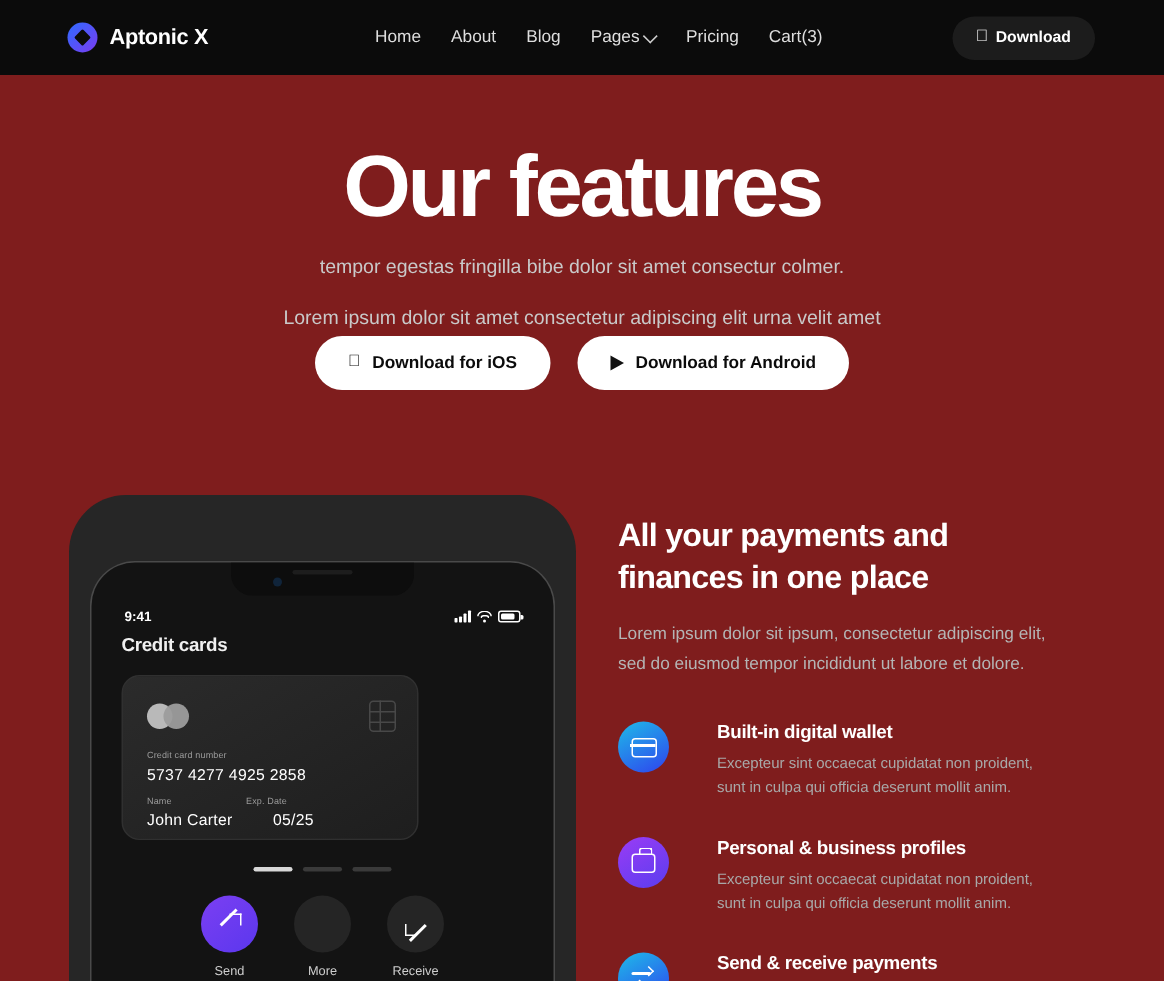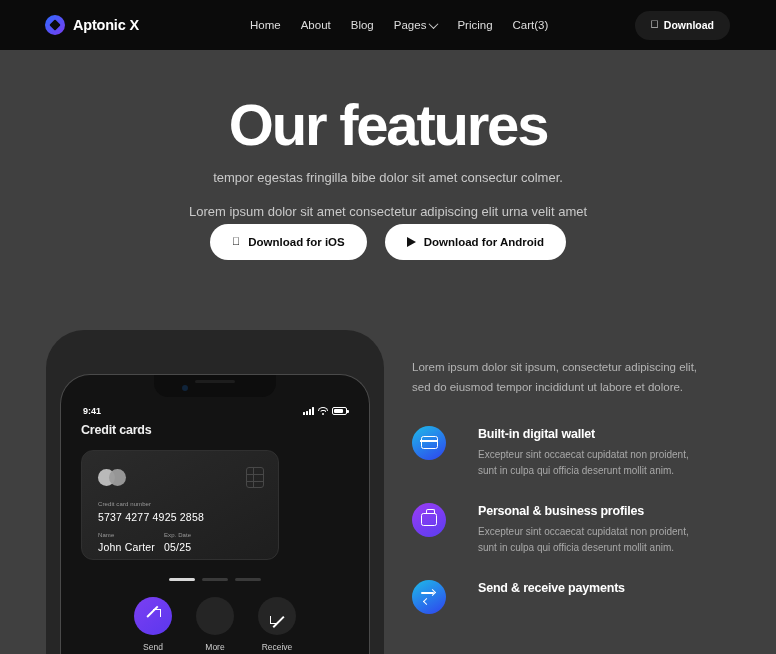--- a/index.html
+++ b/index.html
@@ -2,21 +2,21 @@
 <html><head>
 <meta charset="utf-8">
 <style>
   * { box-sizing: border-box; margin: 0; padding: 0; }
   html, body {
     width: 776px; height: 654px;
     background: #0a0a0a;
     font-family: "Liberation Sans", sans-serif;
     overflow: hidden;
   }
-  .page { position: relative; width: 776px; height: 654px; background: #404040; overflow: hidden; }
+  .page { position: relative; width: 776px; height: 654px; background: #7f1d1d; overflow: hidden; }
 
   
   .nav { position: absolute; top: 0; left: 0; width: 776px; height: 50px;
          display: flex; align-items: center; background: #0b0b0b; }
   .brand { position: absolute; left: 45px; display: flex; align-items: center; gap: 8px; }
   .logo-mark { width: 20px; height: 20px; border-radius: 50%;
                background: linear-gradient(135deg, #2f6bff 0%, #7a3cf0 100%);
                display: flex; align-items: center; justify-content: center; }
   .logo-mark i { display: block; width: 8px; height: 8px; background: #0b0b0b;
                  transform: rotate(45deg); border-radius: 1px; }
@@ -241,21 +241,21 @@
             <i></i>
           </span>
         <span class="chip">
             <span class="chip-v"></span>
           </span>
         <span class="card-lbl" style="left:16px; top:50px;">Credit card number</span>
         <span class="card-val" style="left:16px; top:60px;">5737 4277 4925 2858</span>
         <span class="card-lbl" style="left:16px; top:81px;">Name</span>
         <span class="card-val" style="left:16px; top:90px;">John Carter</span>
         <span class="card-lbl" style="left:82px; top:81px;">Exp. Date</span>
-        <span class="card-val" style="left:82px; top:90px;">05/25</span>
+        <span class="card-val" style="left:100px; top:90px;">05/25</span>
       </div>
 
       <div class="dots">
         <i class="on"></i>
         <i></i>
         <i></i>
       </div>
 
       <div class="actions">
         <div class="action primary">
@@ -277,20 +277,24 @@
               </span>
           </span>
           <span class="lbl">Receive</span>
         </div>
       </div>
 
     </div>
   </div>
 
   <div class="content">
+    <h2>
+      <span>All your payments and</span><br>
+      <span>finances in one place</span>
+    </h2>
     <div class="sub">
       <span>Lorem ipsum dolor sit ipsum, consectetur adipiscing elit,</span><br>
       <span>sed do eiusmod tempor incididunt ut labore et dolore.</span>
     </div>
 
     <div class="features">
 
       <div class="feature">
         <span class="f-icon blue">
           <span class="ic-card"></span>

